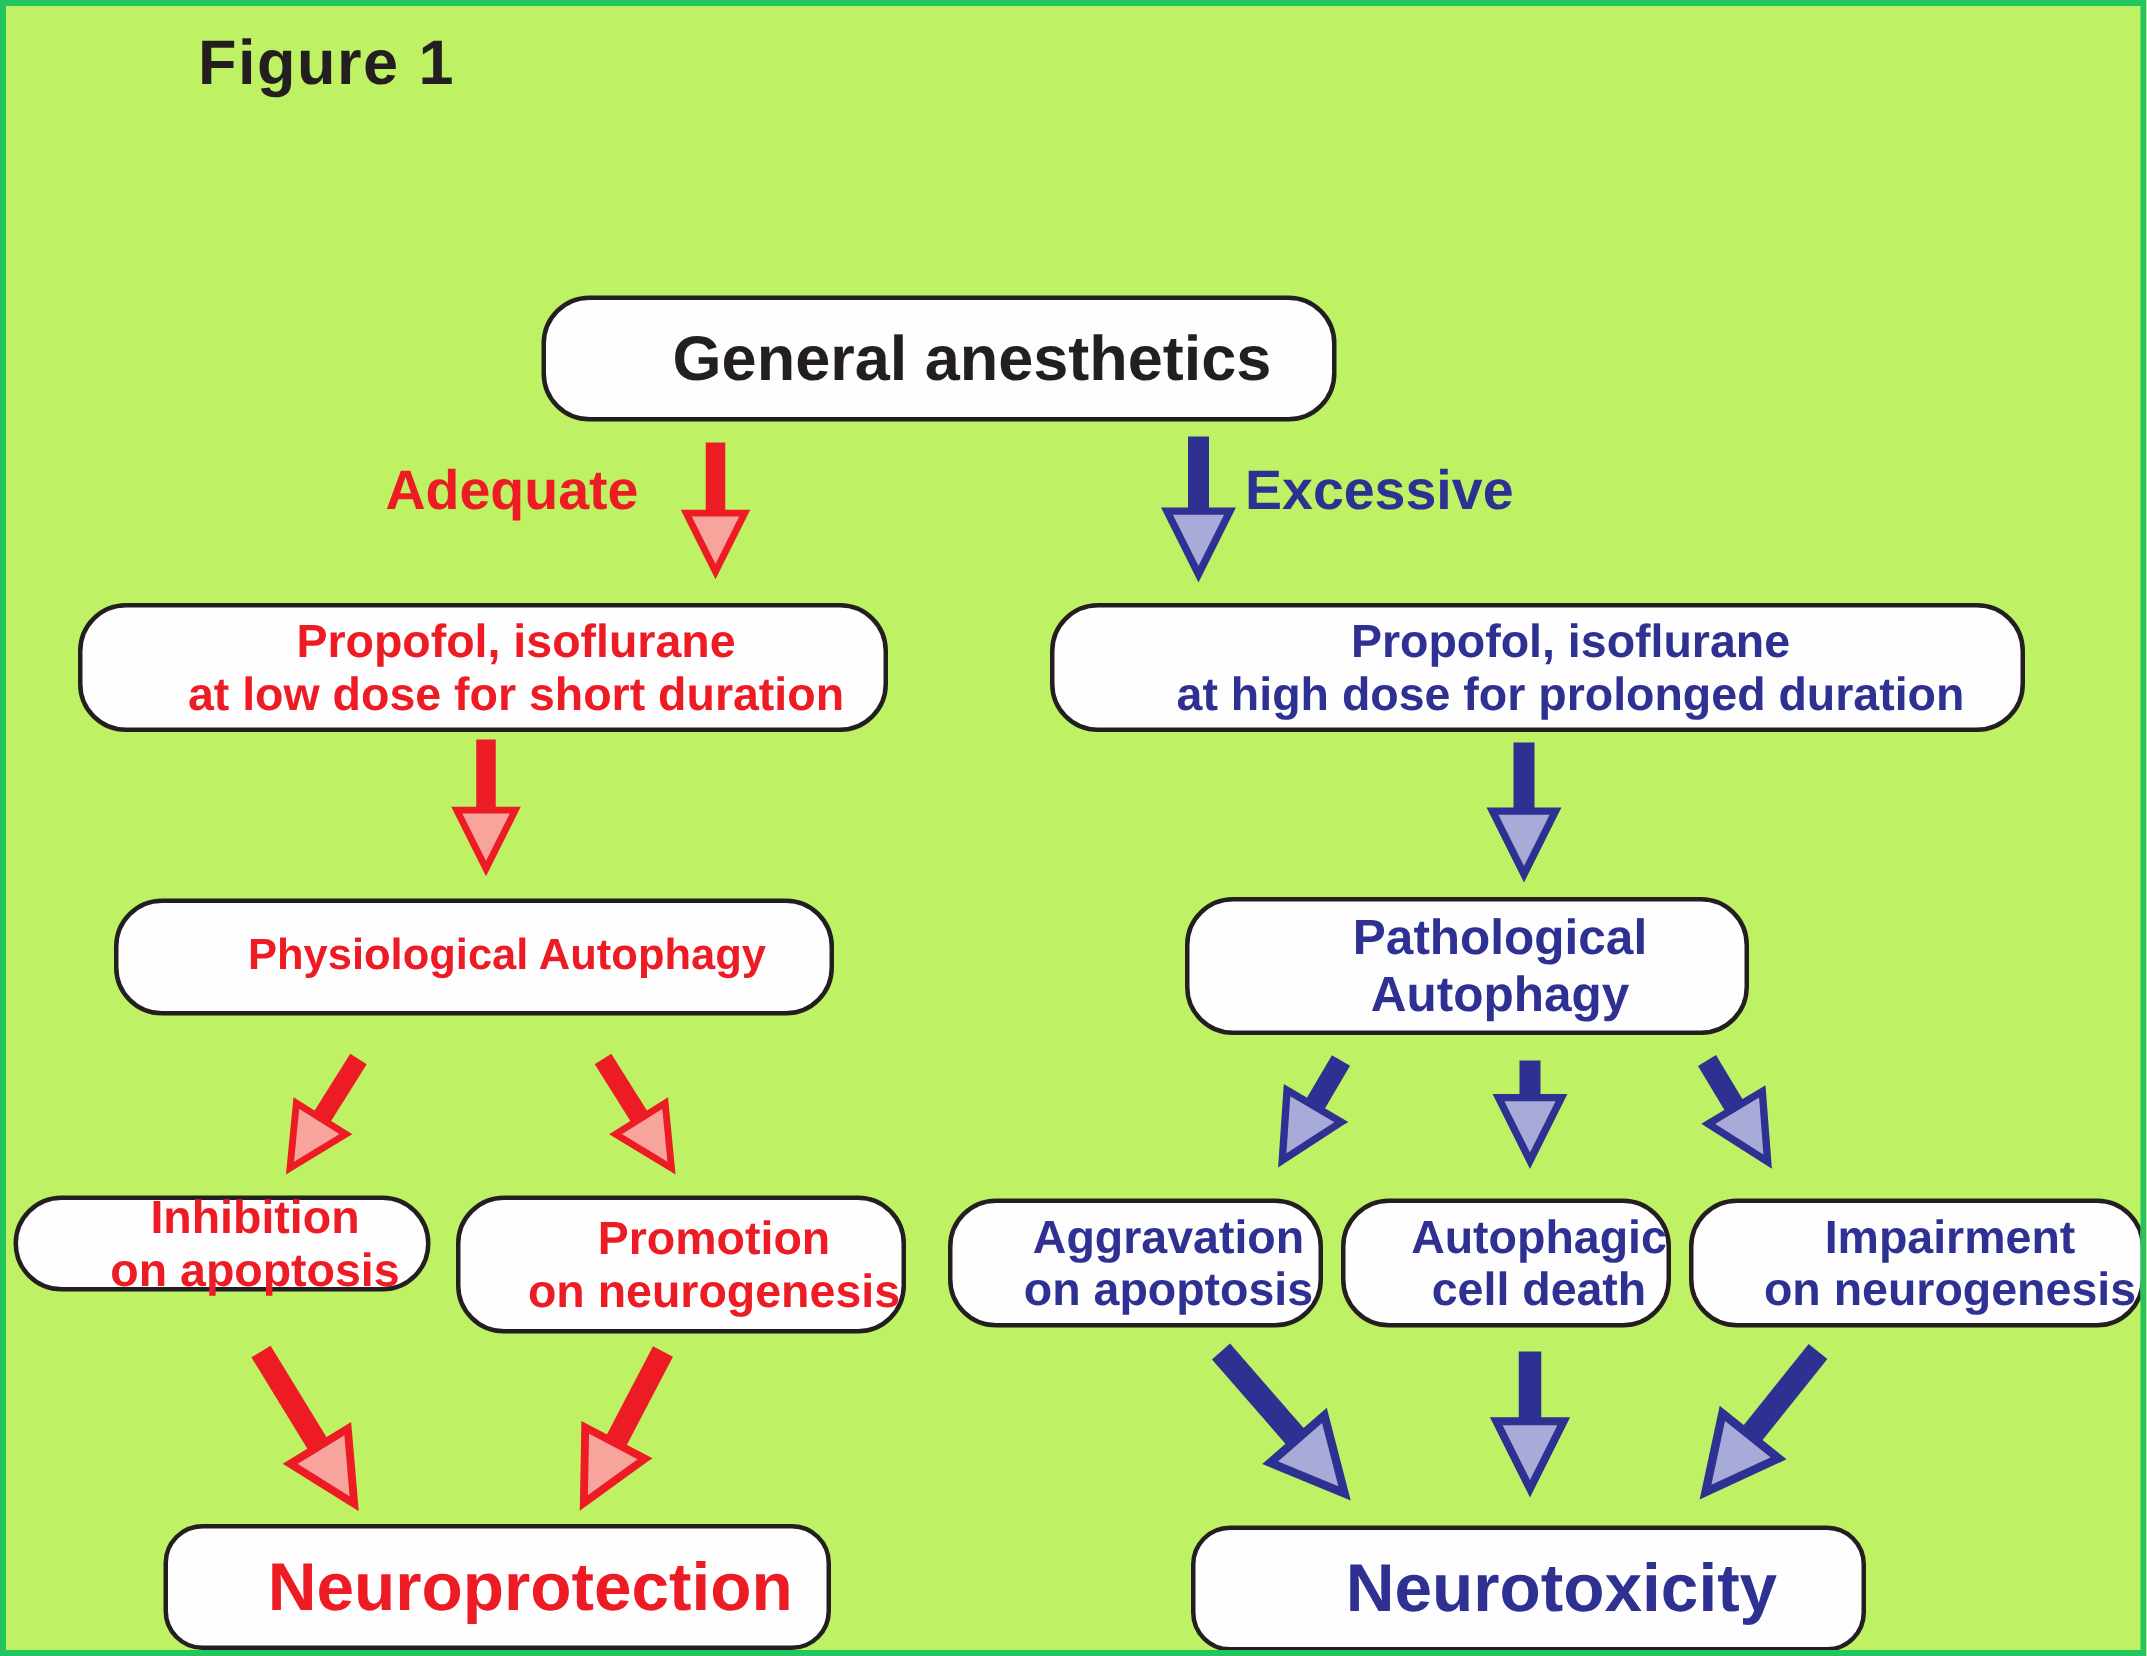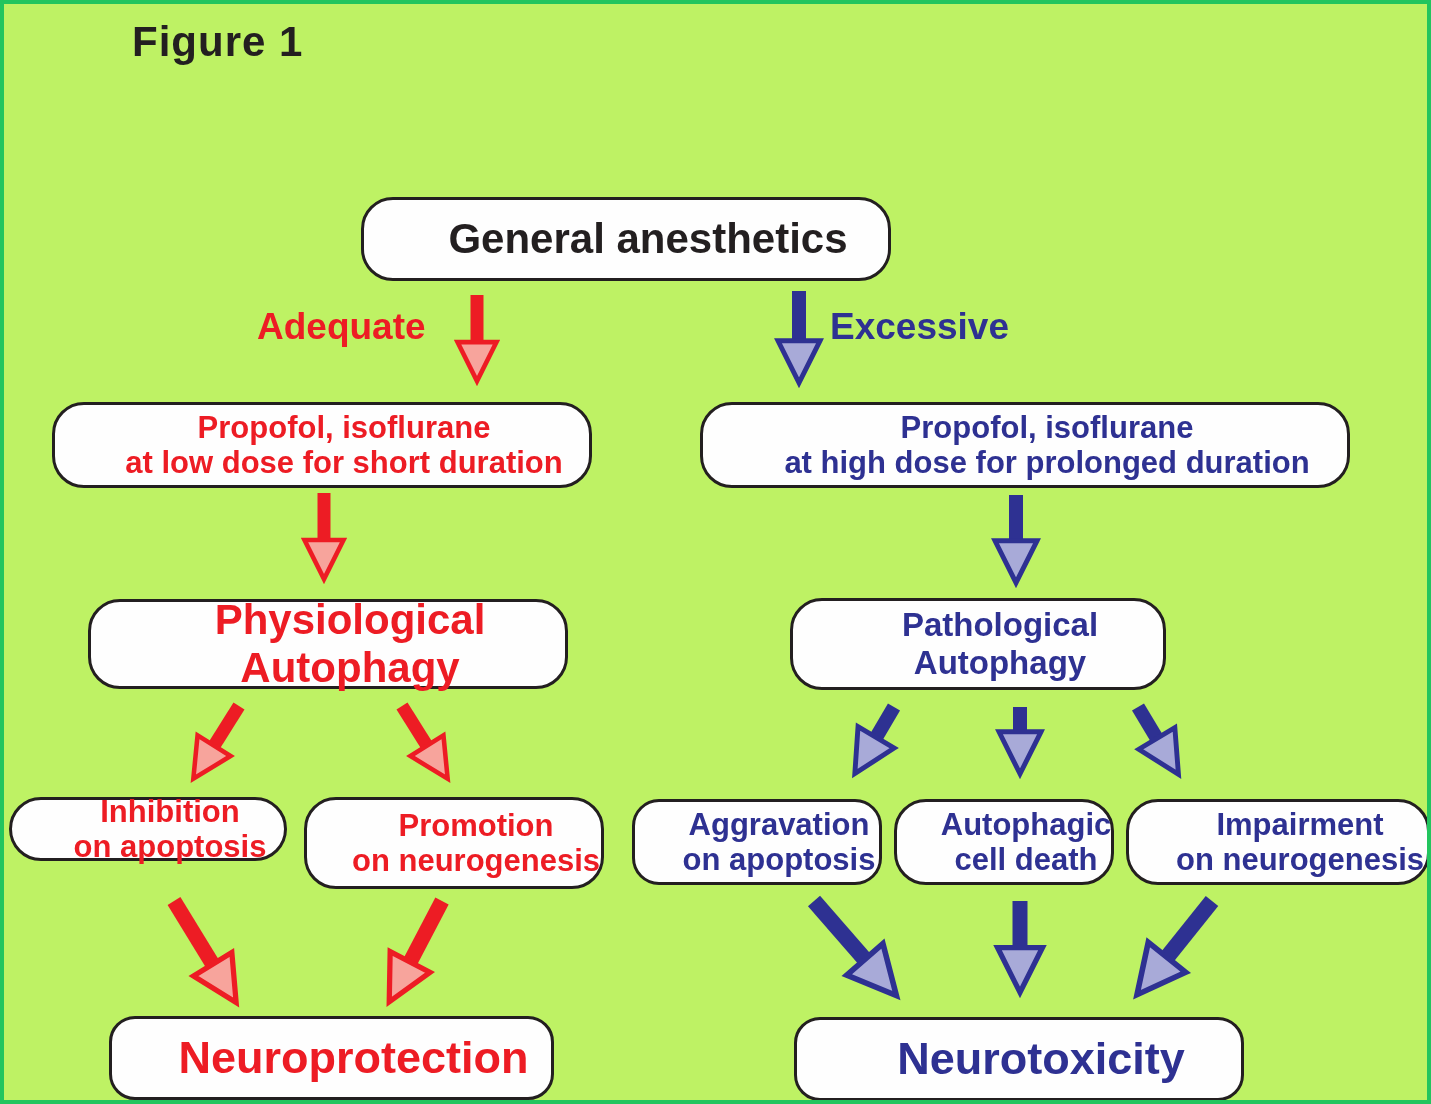--- a/index.html
+++ b/index.html
@@ -42,25 +42,25 @@
   svg.arrows{position:absolute;left:0;top:0;width:100%;height:100%;pointer-events:none;}
   line.red-arrow{stroke:var(--red,#ed1c24);}
   line.blue-arrow{stroke:var(--blue,#2e3192);}
   #head-red path{fill:var(--red-head,#f7a49c);stroke:var(--red,#ed1c24);stroke-width:0.35;}
   #head-blue path{fill:var(--blue-head,#a8aad8);stroke:var(--blue,#2e3192);stroke-width:0.35;}
 
   
   .n-root{left:357px;top:193px;width:530px;height:84px;font-size:42px;}
   .n-lowdose{left:48px;top:398px;width:540px;height:86px;font-size:31px;}
   .n-highdose{left:696px;top:398px;width:650px;height:86px;font-size:31px;}
-  .n-physio{left:84px;top:595px;width:480px;height:90px;font-size:42px;}
+  .n-physio{left:72px;top:595px;width:480px;height:78px;font-size:29px;}
   .n-patho{left:786px;top:594px;width:376px;height:92px;font-size:33px;}
   .n-inhibition{left:5px;top:793px;width:278px;height:64px;font-size:31px;}
   .n-promotion{left:300px;top:793px;width:300px;height:92px;font-size:31px;}
-  .n-aggravation{left:628px;top:795px;width:250px;height:86px;font-size:31px;border-radius:27px;}
+  .n-aggravation{left:628px;top:795px;width:250px;height:86px;font-size:31px;}
   .n-autodeath{left:890px;top:795px;width:220px;height:86px;font-size:31px;}
   .n-impairment{left:1122px;top:795px;width:304px;height:86px;font-size:31px;}
   .n-neuroprotection{left:105px;top:1012px;width:445px;height:84px;font-size:45px;border-radius:26px;}
   .n-neurotoxicity{left:790px;top:1013px;width:450px;height:84px;font-size:45px;border-radius:26px;}
   .l-adequate{left:253px;top:302px;}
   .l-excessive{left:826px;top:302px;}
 </style>
 </head>
 <body>
 

